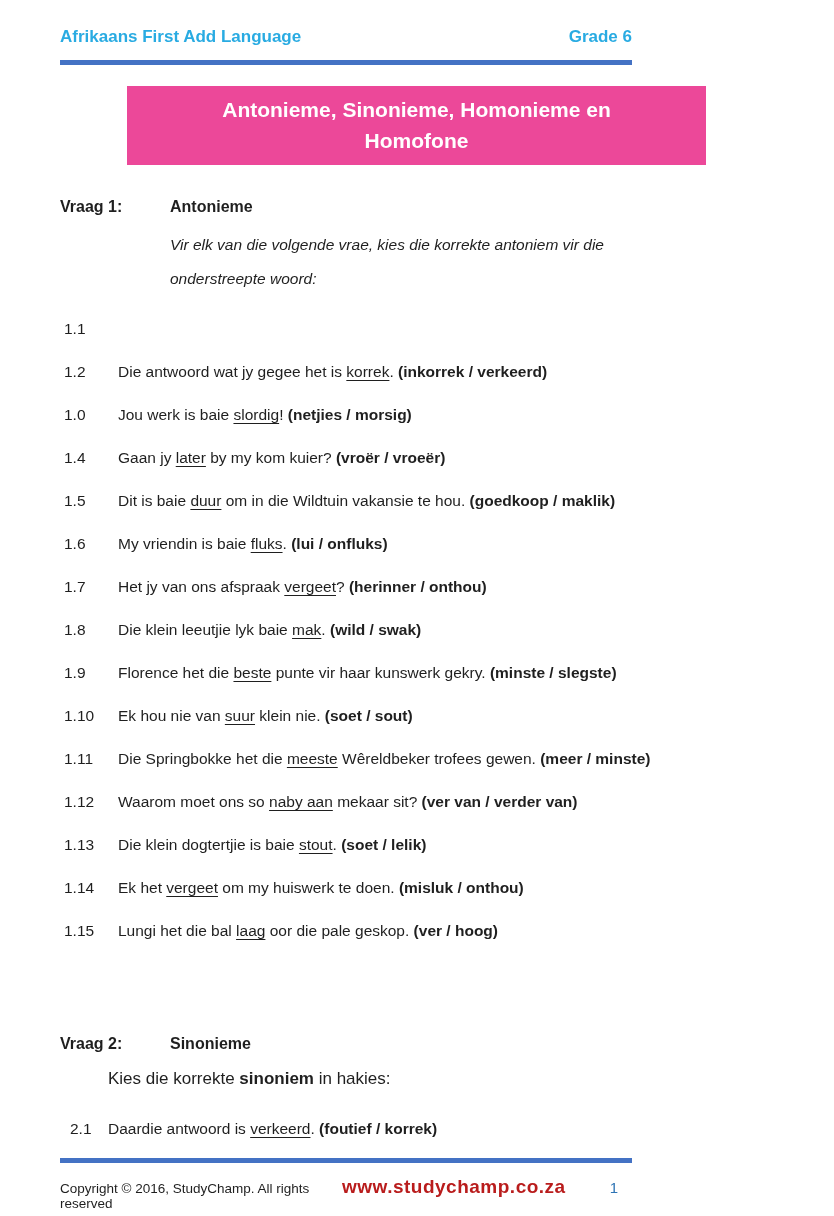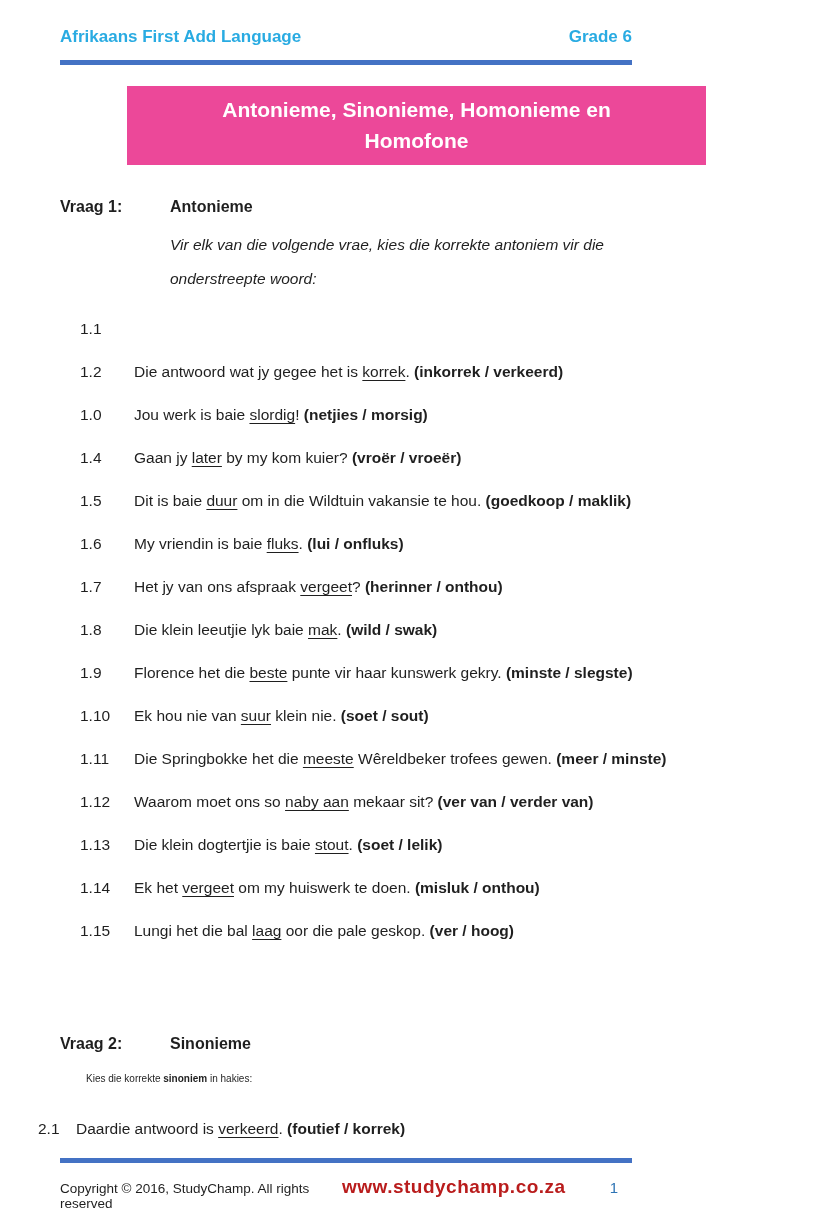--- a/index.html
+++ b/index.html
@@ -20,35 +20,35 @@
   .banner { margin:21px 0 0 127px; width:579px; background:#ec4899; color:#fff;
     text-align:center; padding:8px 10px 9px; }
   .banner-inner { display:inline-block; max-width:445px; font-size:21px;
     font-weight:bold; line-height:31px; }
 
   
   .sec-head { display:flex; margin:33px 0 0 60px; font-size:16px; font-weight:bold; }
   .sec-head .sec-label { width:110px; }
   .instruction { margin:12px 62px 0 170px; font-size:15.5px; font-style:italic;
     line-height:34px; max-width:592px; white-space:pre-wrap; }
-  .instruction2 { margin:16px 62px 0 86px; font-size:10px; line-height:20px;
+  .instruction2 { margin:16px 62px 0 108px; font-size:17px; line-height:20px;
     white-space:pre-wrap; }
 
   
   .rows1 { margin-top:24px; }
   .q-row { display:flex; font-size:15.5px; line-height:18px; margin-bottom:25px;
-    padding-left:80px; }
+    padding-left:64px; }
   .q-num { width:54px; flex:0 0 54px; }
   .q-text { white-space:pre-wrap; }
   .u { text-decoration:underline; text-decoration-thickness:1px; text-underline-offset:3px; }
   .b { font-weight:bold; }
 
   .sec2 { margin-top:95px; }
   .rows2 { margin-top:31px; }
-  .rows2 .q-row { padding-left:38px; }
+  .rows2 .q-row { padding-left:70px; }
   .rows2 .q-num { width:38px; flex:0 0 38px; }
 
   
   .footer-rule { position:absolute; left:60px; right:62px; top:1158px; height:5px; background:#4472C4; }
   .footer { position:absolute; left:60px; right:76px; top:1176px; display:flex;
     justify-content:space-between; align-items:baseline; }
   .copyright { font-size:13.5px; color:#1f1f1f; }
   .footer-right { display:flex; align-items:baseline; gap:44px; }
   .website { font-size:19px; font-weight:bold; color:#b91c1c; letter-spacing:0.5px; }
   .page-num { font-size:15px; color:#2E74B5; }

